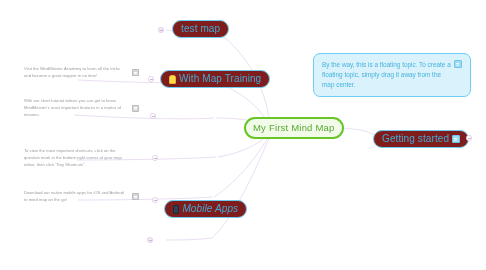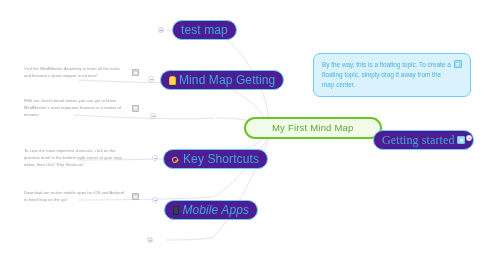--- a/index.html
+++ b/index.html
@@ -34,32 +34,32 @@
     display: flex;
     align-items: center;
     gap: 3px;
     white-space: nowrap;
   }
   
   .root {
     border: 2px solid #67c525;
     background: #f2fbe9;
     border-radius: 13px;
-    padding: 4px 26px;
+    padding: 4px 7px;
     font-size: 9.5px;
     color: #5aa832;
     letter-spacing: .2px;
   }
   
   .child {
     border: 1.3px solid #6ecdf0;
-    background: #4c1d95;
+    background: #7f1d1d;
     border-radius: 11px;
     padding: 3px 8px;
-    font-size: 12px;
+    font-size: 10px;
     color: #3fa9d4;
     letter-spacing: .1px;
   }
   .child-label { line-height: 1; }
   
   .floating {
     border: 1.3px solid #6ecdf0;
     background: #d9f2fc;
     border-radius: 7px;
     padding: 6px 8px;
@@ -231,49 +231,45 @@
     <span class="child-label">test map</span>
   </div>
 
   <div class="note" style="left:24px; top:66px;">
     <span class="ntext">Visit the MindMeister Academy to learn all the tricks and become a great mapper in no time!</span>
     <span class="icon ic-note"></span>
   </div>
   <div class="handle" style="left:148px; top:76px;"></div>
   <div class="node child" style="left:160px; top:70px;">
     <span class="icon ic-bulb"></span>
-    <span class="child-label">Mind Map Getting</span>
+    <span class="child-label">With Map Training</span>
   </div>
 
   <div class="note" style="left:24px; top:98px;">
     <span class="ntext">With our short tutorial videos you can get to know MindMeister's most important features in a matter of minutes.</span>
     <span class="icon ic-note"></span>
   </div>
   <div class="handle" style="left:150px; top:113px;"></div>
 
   <div class="note" style="left:24px; top:148px;">
     <span class="ntext">To view the most important shortcuts, click on the question mark in the bottom right corner of your map editor, then click "Key Shortcuts".</span>
   </div>
   <div class="handle" style="left:152px; top:155px;"></div>
-  <div class="node child" style="left:163px; top:149px;">
-    <span class="icon ic-key"></span>
-    <span class="child-label">Key Shortcuts</span>
-  </div>
 
   <div class="note" style="left:24px; top:190px;">
     <span class="ntext">Download our native mobile apps for iOS and Android to mind map on the go!</span>
     <span class="icon ic-note"></span>
   </div>
   <div class="handle" style="left:152px; top:197px;"></div>
   <div class="node child" style="left:164px; top:200px;font-style:italic;">
     <span class="icon ic-phone"></span>
     <span class="child-label">Mobile Apps</span>
   </div>
 
   <div class="handle filled" style="left:147px; top:237px;"></div>
 
-  <div class="node child" style="left:373px; top:130px;font-family:Liberation Serif, serif;">
+  <div class="node child" style="left:373px; top:130px;">
     <span class="child-label">Getting started</span>
     <span class="icon ic-note-blue"></span>
   </div>
   <div class="handle" style="left:466px; top:135px;"></div>
 
 </div>
 
 </body></html>

